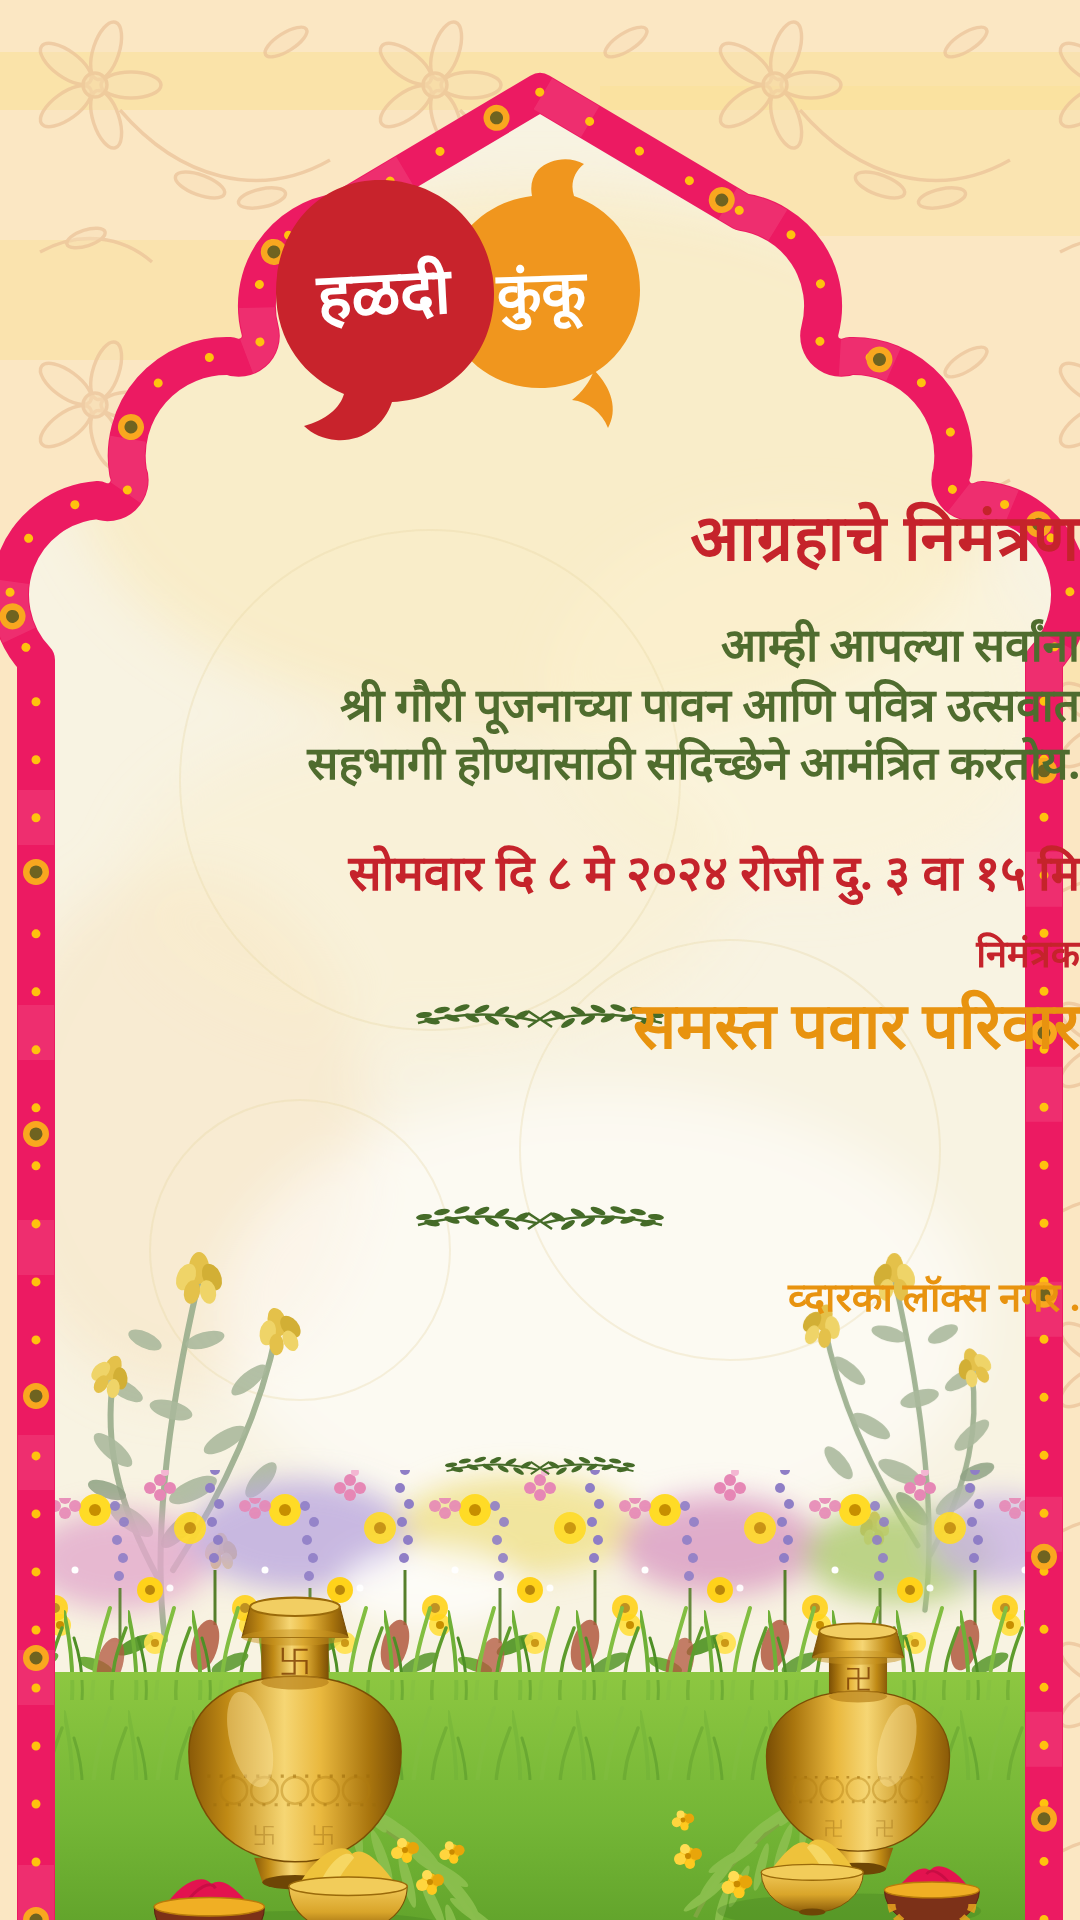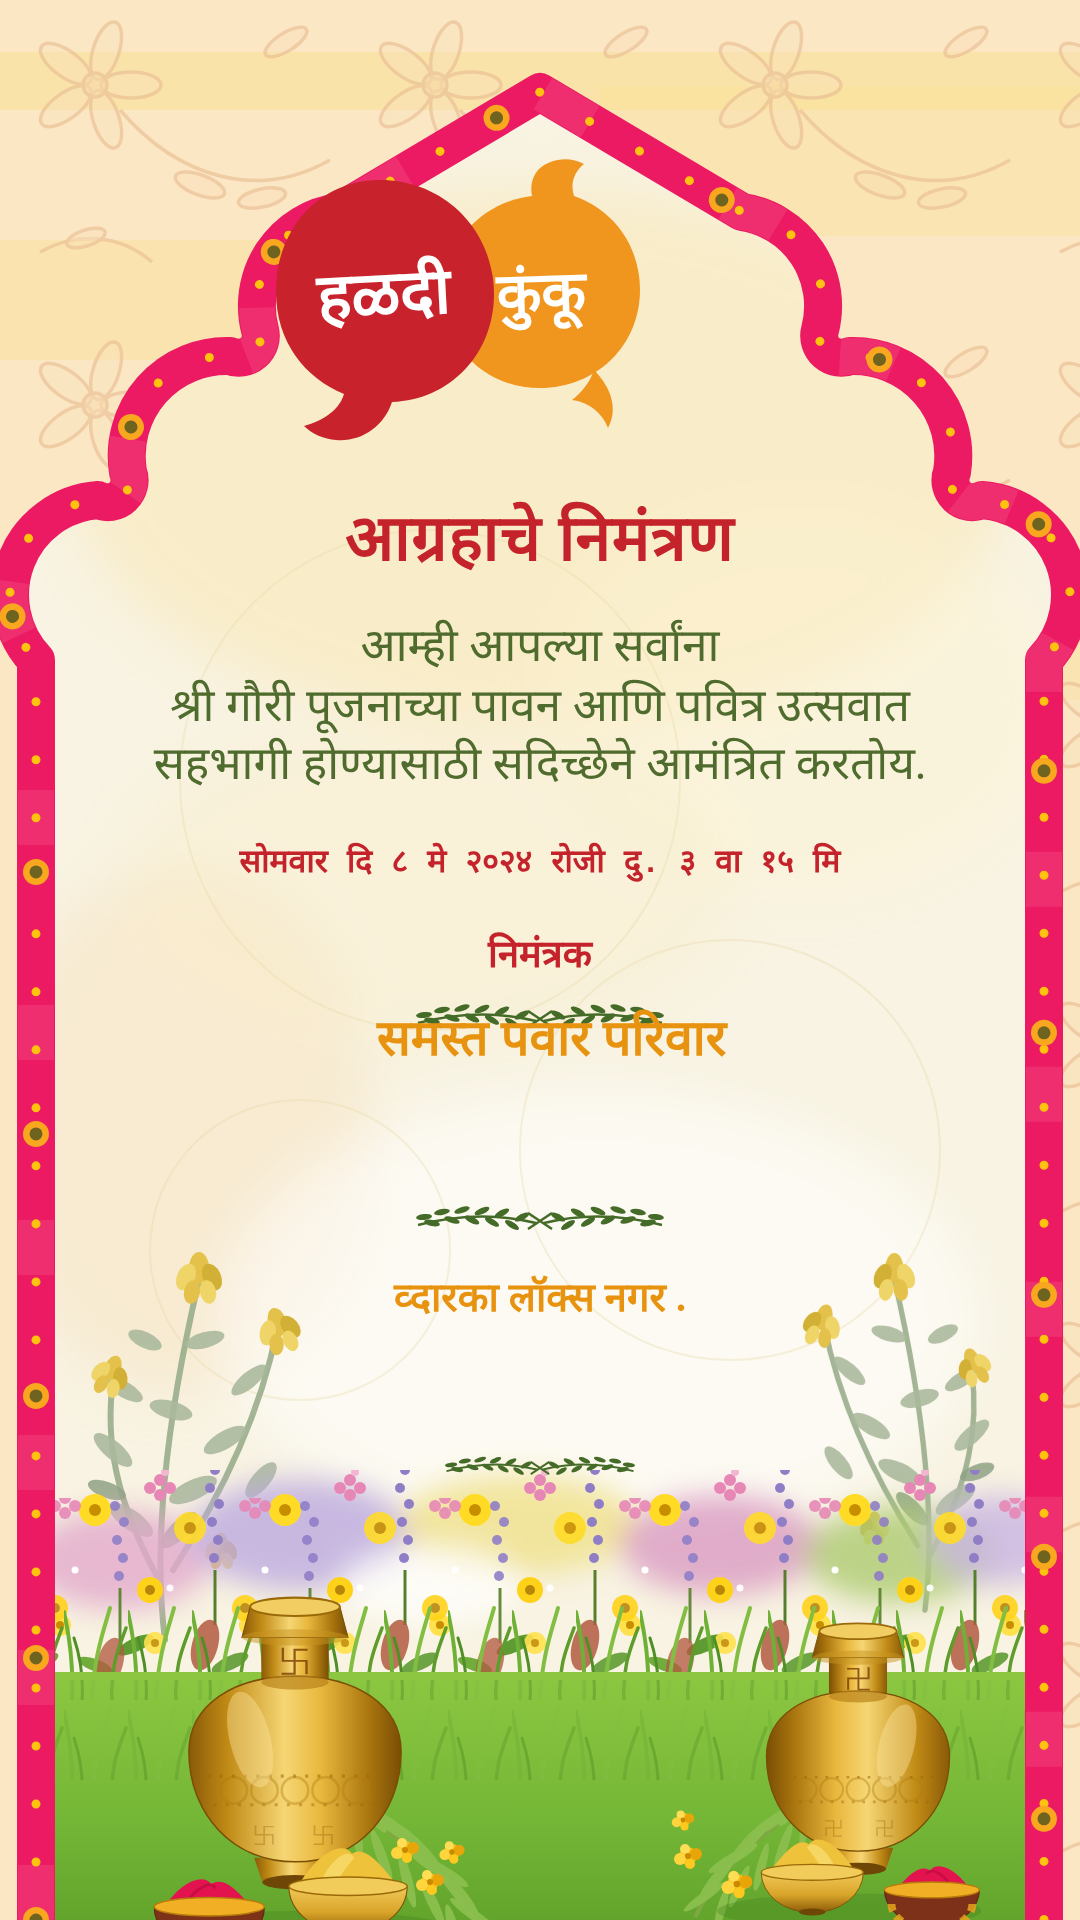--- a/index.html
+++ b/index.html
@@ -1,27 +1,27 @@
 <!DOCTYPE html>
 <html><head>
 <meta charset="utf-8">
 <style>
   html,body{margin:0;padding:0;background:#FBE7C3;}
   .canvas{position:relative;width:1080px;height:1920px;overflow:hidden;
           font-family:"Liberation Serif","DejaVu Serif",serif;}
   svg.bg{position:absolute;left:0;top:0;}
-  .abs{position:absolute;left:0;right:0;text-align:center;}
+  .abs{position:absolute;left:0;right:0;text-align:right;}
   .title{top:492px;font-size:64px;font-weight:bold;color:#C5232B;letter-spacing:1px;}
-  .green{color:#4F6C2E;font-weight:normal;font-size:46px;}
+  .green{color:#4F6C2E;font-weight:bold;font-size:46px;}
   .l1{top:612px}.l2{top:672px}.l3{top:730px}
-  .date{top:838px;font-size:32px;font-weight:bold;color:#C5232B;font-family:Liberation Mono, monospace;}
+  .date{top:838px;font-size:49px;font-weight:bold;color:#C5232B;}
   .sect{font-size:38px;font-weight:bold;color:#C5232B;}
   .hhead{top:926px}.vhead{top:1136px}
   .orange{color:#E8930F;font-weight:bold;font-size:40px;}
-  .hname{top:1002px;font-size:50px;margin-left:23px;}
+  .hname{top:980px;font-size:64px;margin-left:23px;}
   .v1{top:1268px}.v2{top:1322px}.v3{top:1382px}
   .vine{position:absolute;left:50%;transform:translateX(-50%);}
   .vine1{top:996px}.vine2{top:1198px}.vine3{top:1448px}
   .logo{position:absolute;left:250px;top:148px;}
   .logo text{font-family:"Liberation Serif","DejaVu Serif",serif;font-weight:bold;}
 </style>
 </head>
 <body>
 
 <div class="canvas">

